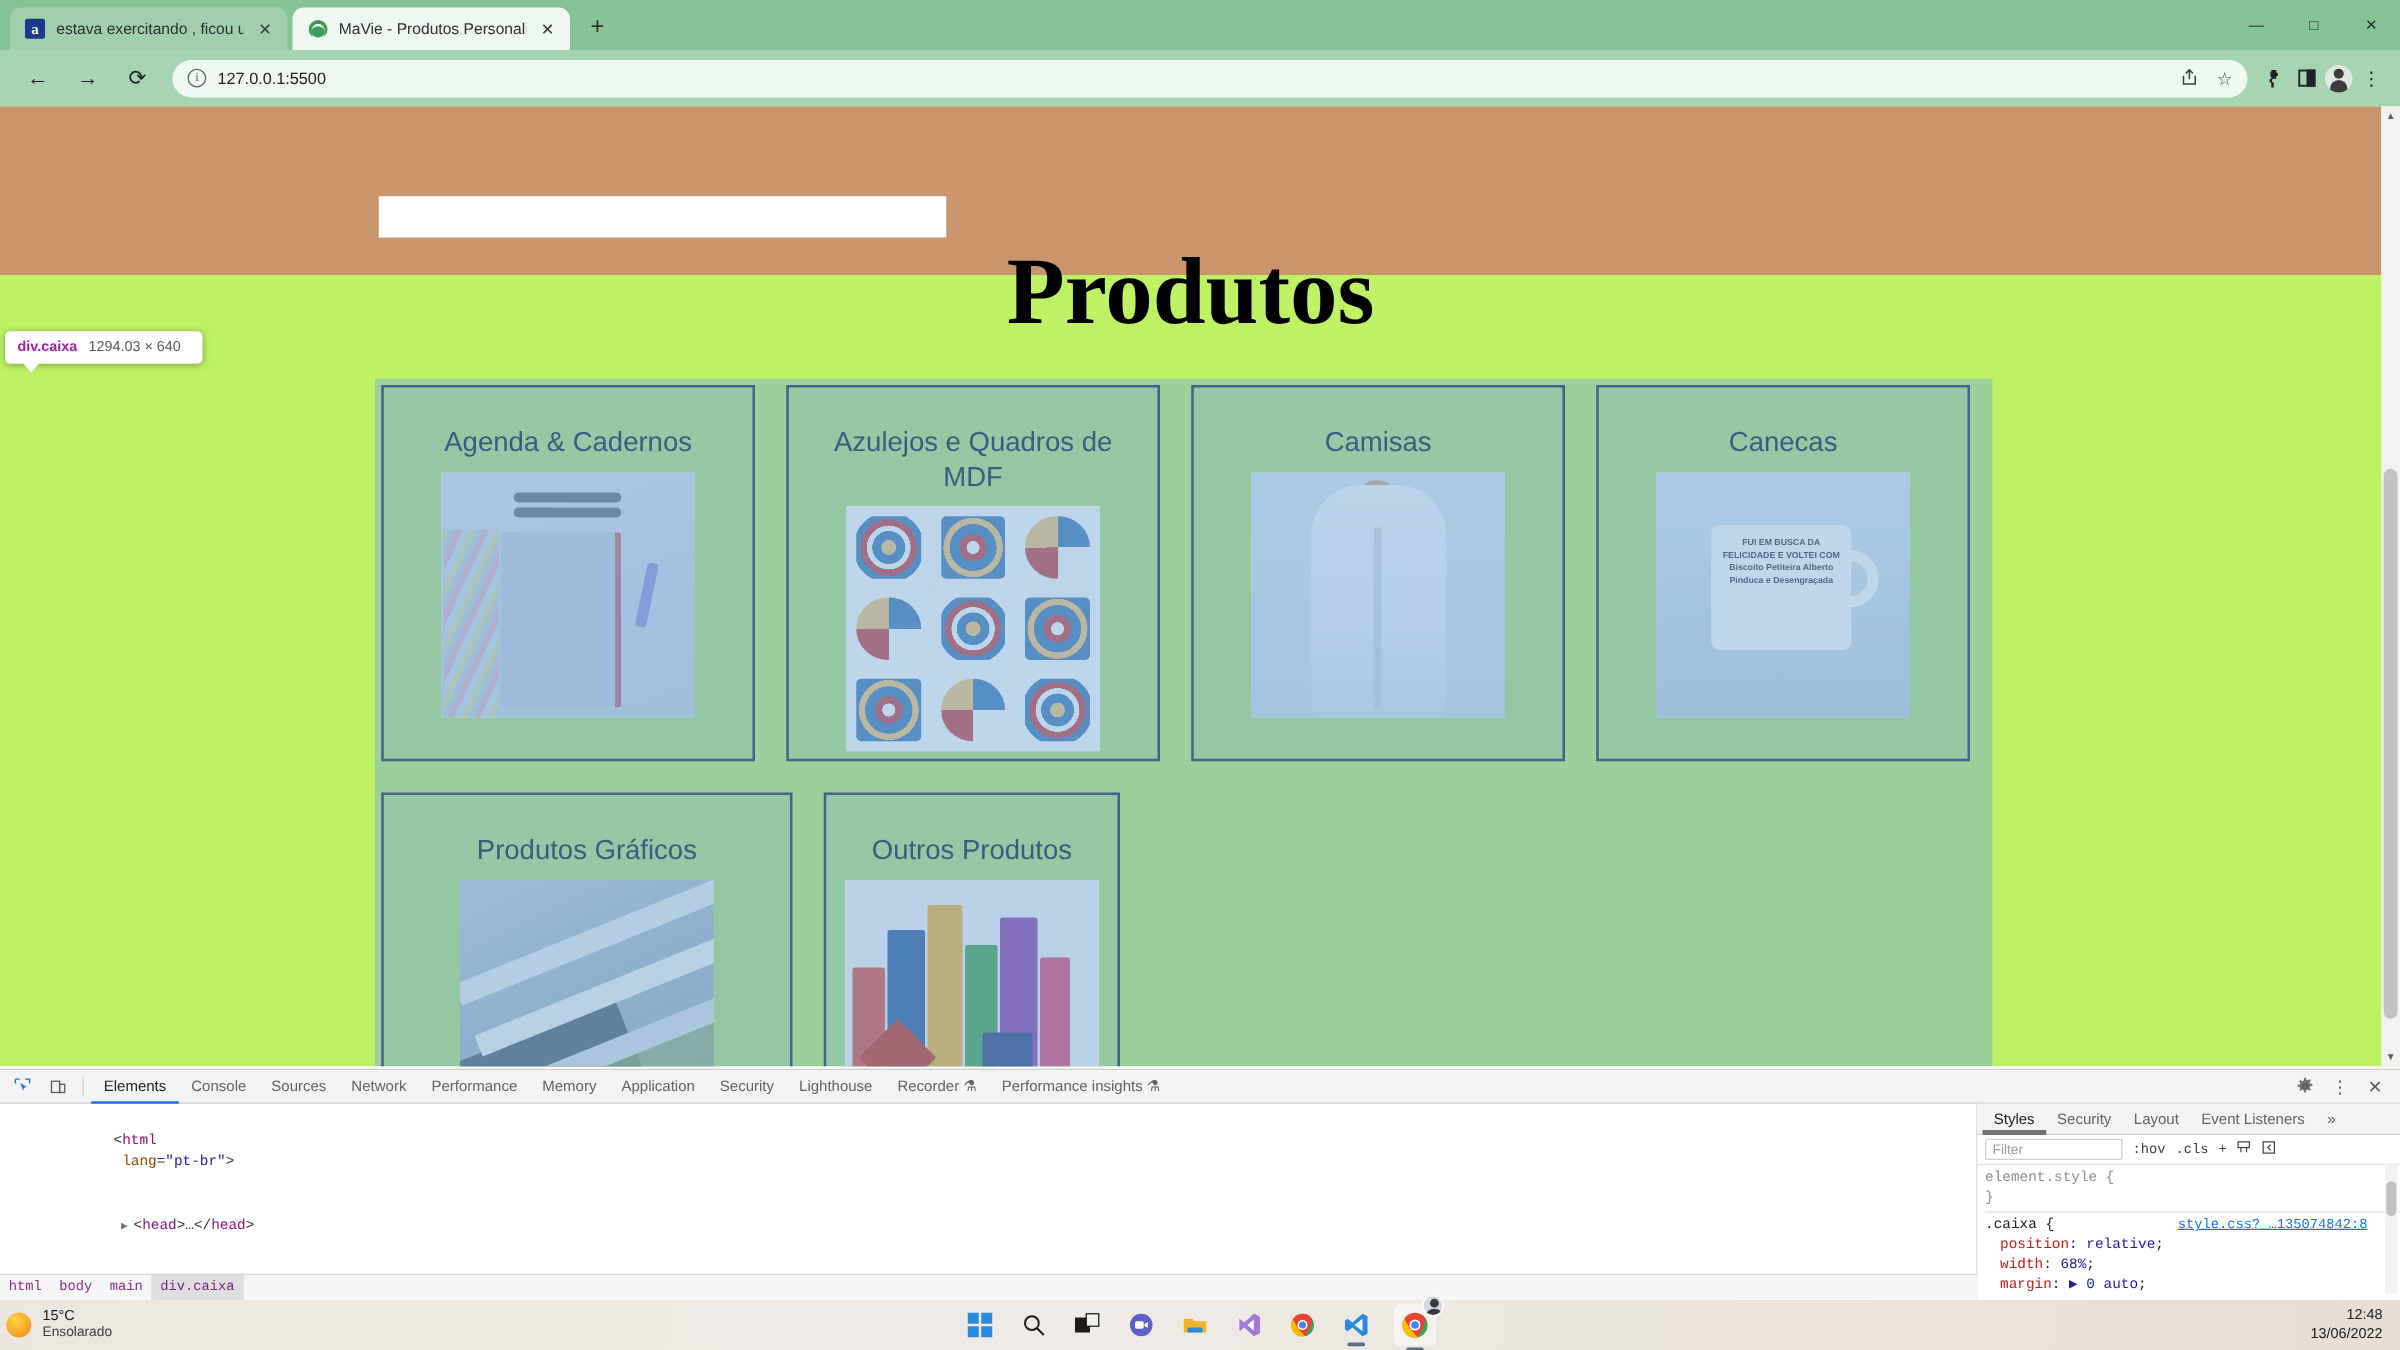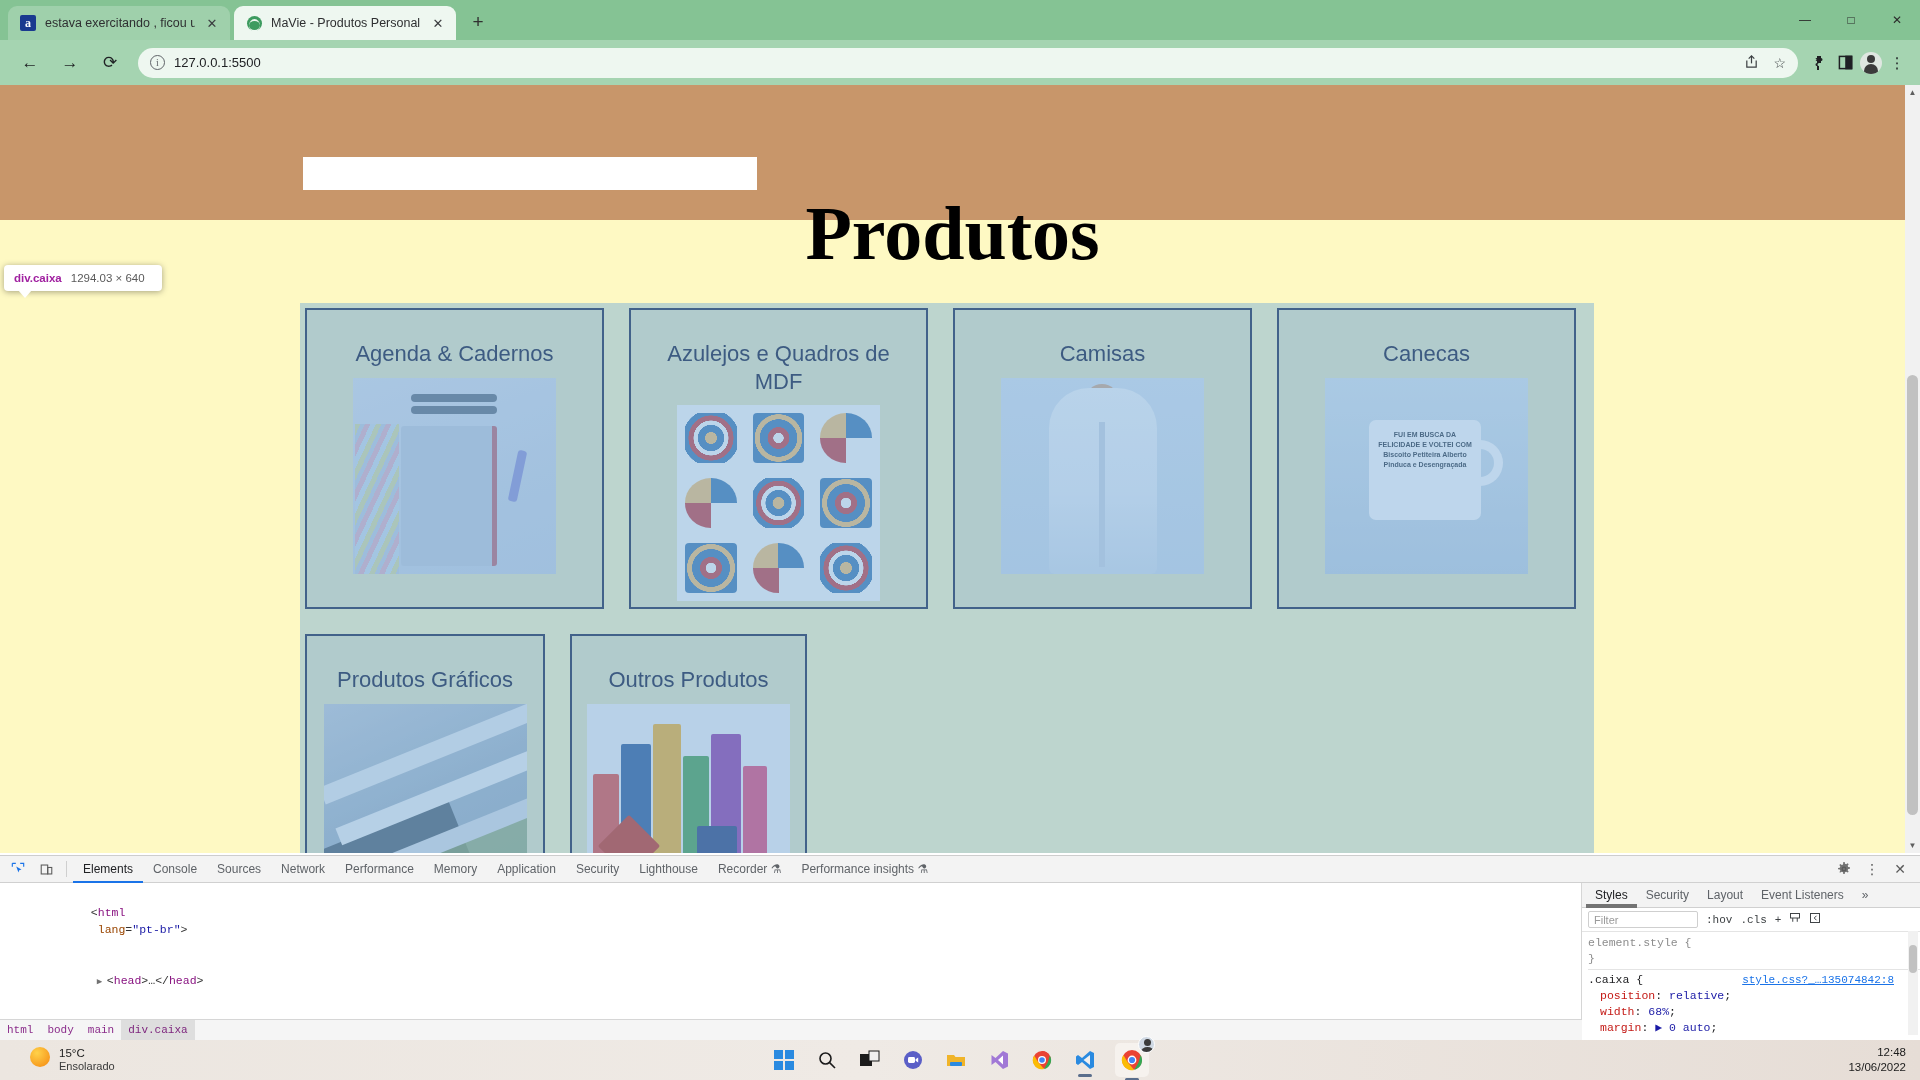--- a/index.html
+++ b/index.html
@@ -60,42 +60,42 @@
              font-size: 15px; color: #1f2124; }
   .avatar { width: 22px; height: 22px; border-radius: 50%; background: #dfe7e1; overflow: hidden;
             position: relative; }
   .avatar::after { content:""; position:absolute; left:4px; top:12px; width:14px; height:14px;
             border-radius: 50% 50% 0 0; background:#3b3b3b; }
   .avatar::before { content:""; position:absolute; left:7px; top:3px; width:8px; height:8px;
             border-radius:50%; background:#3b3b3b; }
 
   
   .viewport { position: absolute; left: 0; top: 85px; width: 1920px; height: 768px; overflow: hidden;
-              background: #fef9c3; }
+              background: #bef264; }
   .page-top-band { position: absolute; left: 0; top: 0; width: 1905px; height: 135px; background: #c8966a; }
   .page-white-strip { position: absolute; left: 303px; top: 72px; width: 454px; height: 33px; background: #ffffff; }
   .page-title { position: absolute; left: 0; top: 105px; width: 1905px; text-align: center;
                 font-family: "Liberation Serif", serif; font-weight: bold; font-size: 76px; color: #000000;
                 letter-spacing: 0px; }
 
   
   .caixa {
     position: absolute; left: 300px; top: 218px; width: 1294px; height: 640px;
     background: rgba(111,168,220,0.45);
   }
   .cards-grid { position: absolute; left: 5px; top: 5px; width: 1284px; display: flex; flex-wrap: wrap; gap: 25px; }
   .card {
     border: 2.5px solid #42628a; background: rgba(120,160,200,0.18);
     display: flex; flex-direction: column; align-items: center; padding-top: 30px;
   }
   .card-1 { width: 299px; height: 301px; }
   .card-2 { width: 299px; height: 301px; }
   .card-3 { width: 299px; height: 301px; }
   .card-4 { width: 299px; height: 301px; }
-  .card-5 { width: 240px; height: 301px; }
+  .card-5 { width: 329px; height: 301px; }
   .card-6 { width: 237px; height: 301px; }
   .card-title {
     font-size: 22px; color: #3d5b82; font-weight: 500; text-align: center; line-height: 1.25;
     max-width: 250px;
   }
   .card-img { margin-top: 10px; width: 203px; height: 196px; background: #b7cfe6; position: relative;
               overflow: hidden; }
   .tint { position: absolute; inset: 0; background: rgba(120,170,215,0.42); }
 
   
@@ -202,21 +202,21 @@
   .st-rules .grey { color: #8d8d8d; }
   .st-rules .prop { color: #c41a16; padding-left: 12px; }
   .st-rules .val  { color: #1a1aa6; }
   .st-link { position: absolute; right: 26px; color: #1a73e8; text-decoration: underline; font-size: 11px; }
   .st-scroll { position: absolute; right: 2px; top: 48px; width: 10px; height: 104px; background: #f1f1f1; }
   .st-scroll .th { position: absolute; left: 1px; right: 1px; top: 14px; height: 28px; background: #c1c1c1; border-radius: 5px; }
 
   
   .taskbar { position: absolute; left: 0; top: 1040px; width: 1920px; height: 40px;
              background: linear-gradient(90deg,#ece6e0 0%,#efeae5 45%,#e6ddd6 100%); display: flex; align-items: center; }
-  .weather { display: flex; align-items: flex-start; gap: 9px; padding-left: 30px; }
+  .weather { display: flex; align-items: center; gap: 9px; padding-left: 5px; }
   .sun { width: 20px; height: 20px; border-radius: 50%;
          background: radial-gradient(circle at 35% 30%, #ffd24a 0%, #f79a1e 75%); }
   .wx-text { line-height: 13px; font-size: 11.5px; color: #1b1b1b; }
   .wx-text .c2 { color: #3a3a3a; font-size: 11px; }
   .tb-center { position: absolute; left: 50%; transform: translateX(-50%); display: flex;
                align-items: center; gap: 17px; }
   .tb-app { width: 26px; height: 26px; display: flex; align-items: center; justify-content: center; position: relative; }
   .tb-app.active { background: #f6f2ee; border-radius: 5px; width: 34px; height: 34px; }
   .ind { position: absolute; bottom: -4px; left: 50%; transform: translateX(-50%); width: 14px; height: 3px;
          background: #5a6e8c; border-radius: 2px; }

